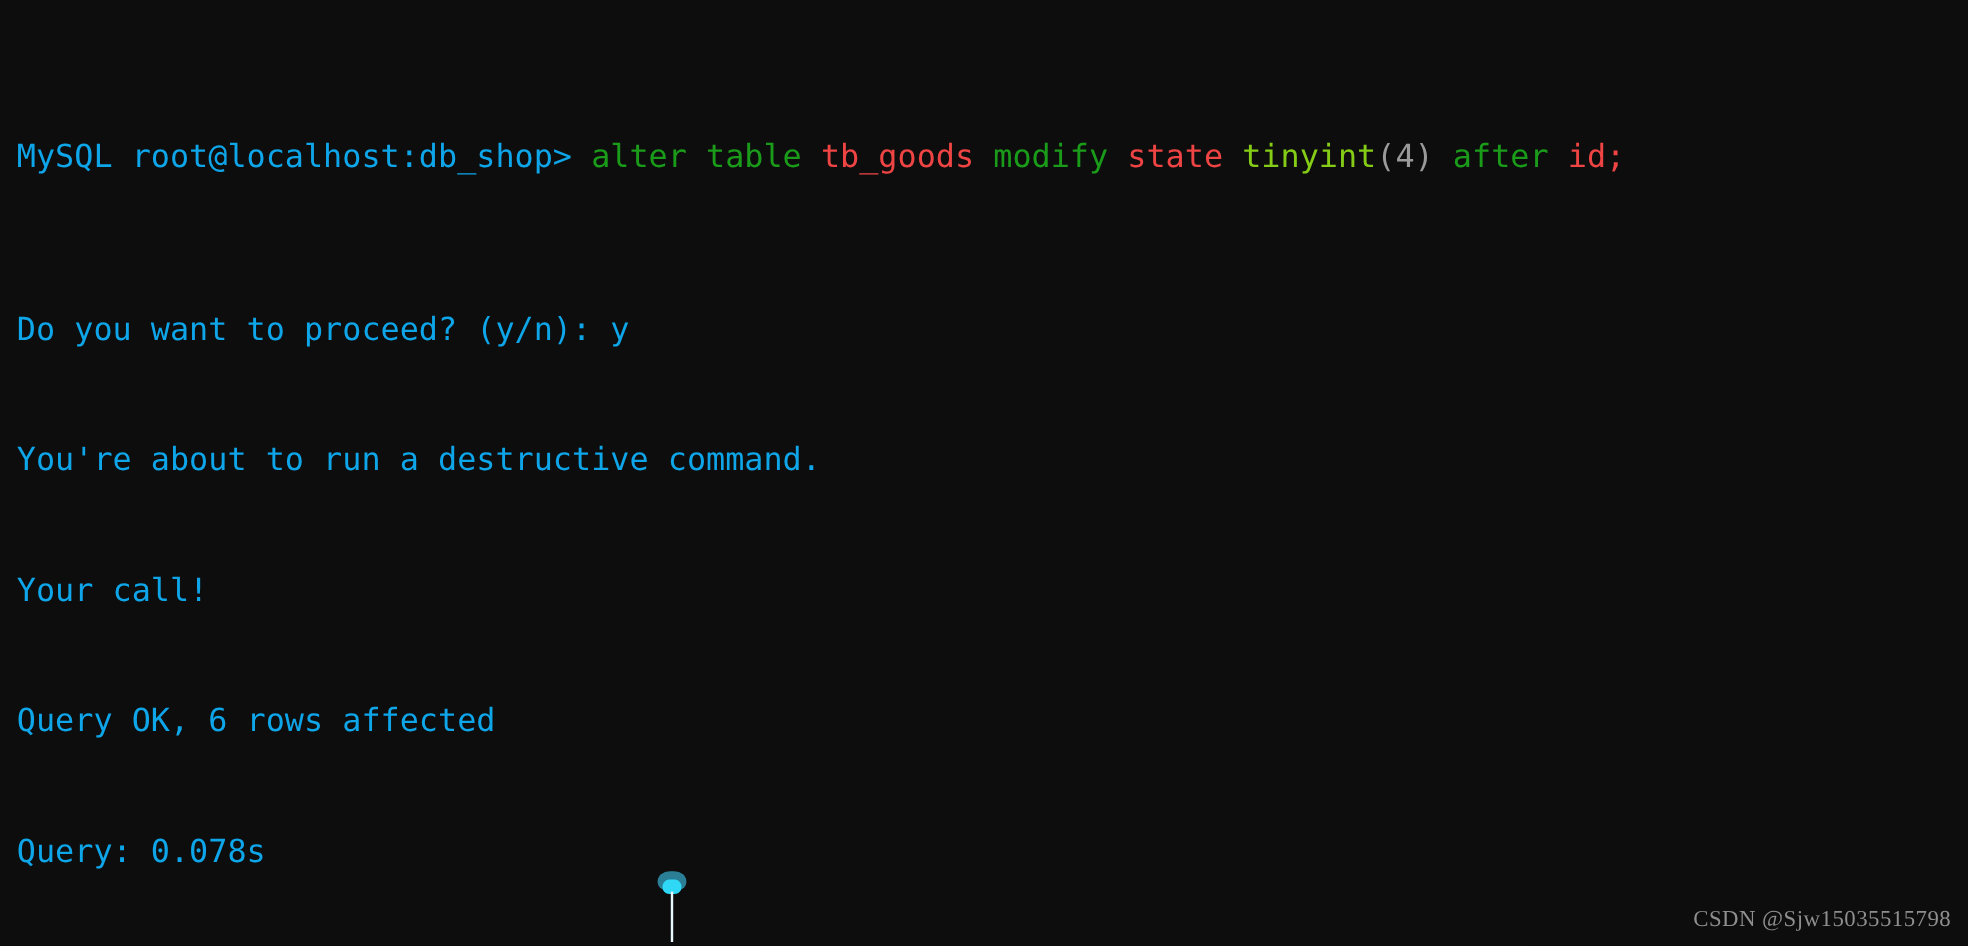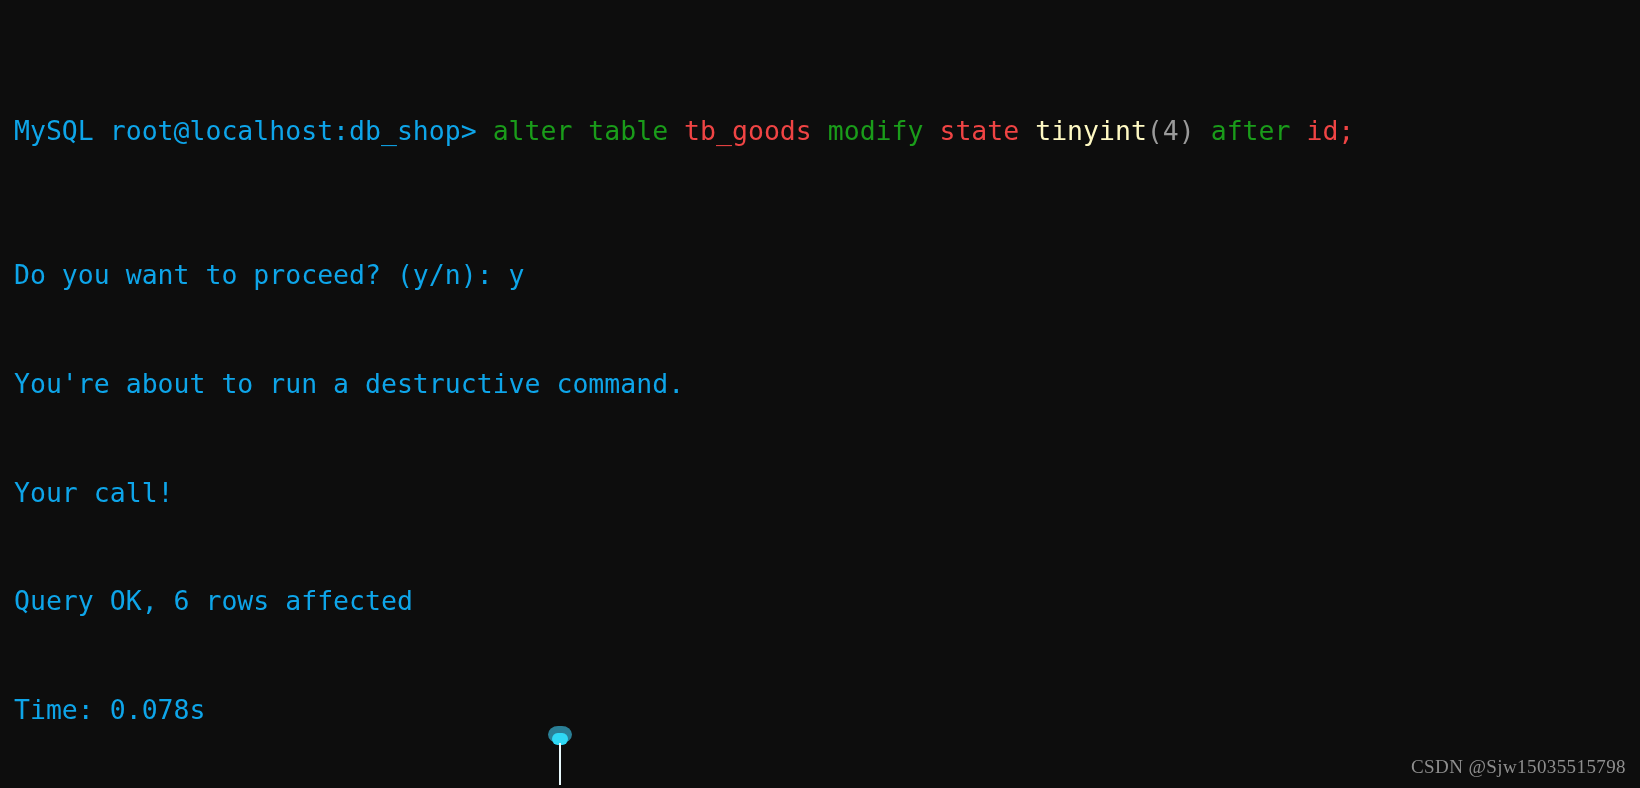--- a/index.html
+++ b/index.html
@@ -28,21 +28,21 @@
     white-space: pre;
   }
   .line {
     white-space: pre;
     height: 36.2px;
     font-size: 26.5px;
     line-height: 36.2px;
   }
   .fg-default { color: #0ea5e9; }
   .fg-keyword { color: #1a9c1a; }
-  .fg-type    { color: #fef9c3; }
+  .fg-type    { color: #84cc16; }
   .fg-punct   { color: #9a9a9a; }
   .fg-name    { color: #ef4444; }
   .watermark {
     position: absolute;
     right: 14px;
     bottom: 10px;
     font-family: Liberation Serif, serif;
     font-size: 19px;
     color: #8e8e8e;
     letter-spacing: 0.4px;
@@ -88,21 +88,21 @@
 <body>
 
 <div id="terminal">
 
   <div class="line"><span class="fg-default">MySQL root@localhost:db_shop&gt; </span><span class="fg-keyword">alter table</span><span> </span><span class="fg-name">tb_goods</span><span> </span><span class="fg-keyword">modify</span><span> </span><span class="fg-name">state</span><span> </span><span class="fg-type">tinyint</span><span class="fg-punct">(4)</span><span> </span><span class="fg-keyword">after</span><span> </span><span class="fg-name">id;</span></div>
 
   <div class="line fg-default">Do you want to proceed? (y/n): y</div>
   <div class="line fg-default">You're about to run a destructive command.</div>
   <div class="line fg-default">Your call!</div>
   <div class="line fg-default">Query OK, 6 rows affected</div>
-  <div class="line fg-default">Time: 0.078s</div>
+  <div class="line fg-default">Query: 0.078s</div>
 
   
 
   
   
   
   
   
 
   

